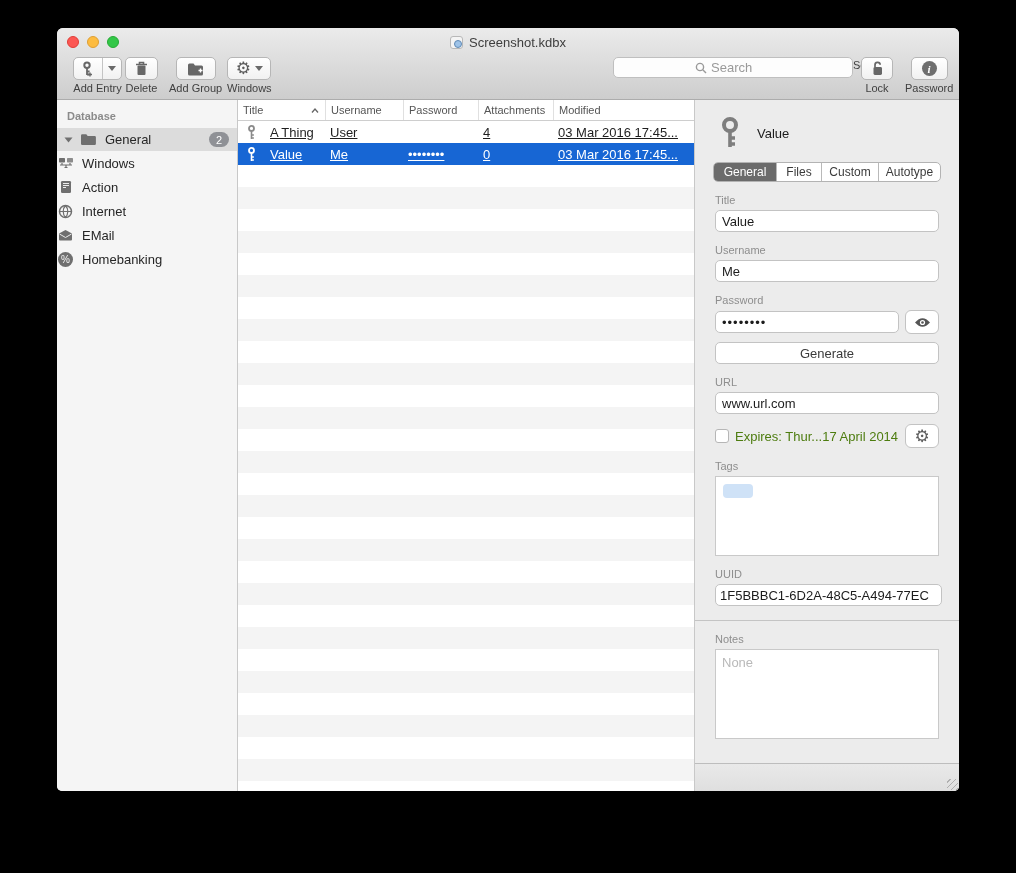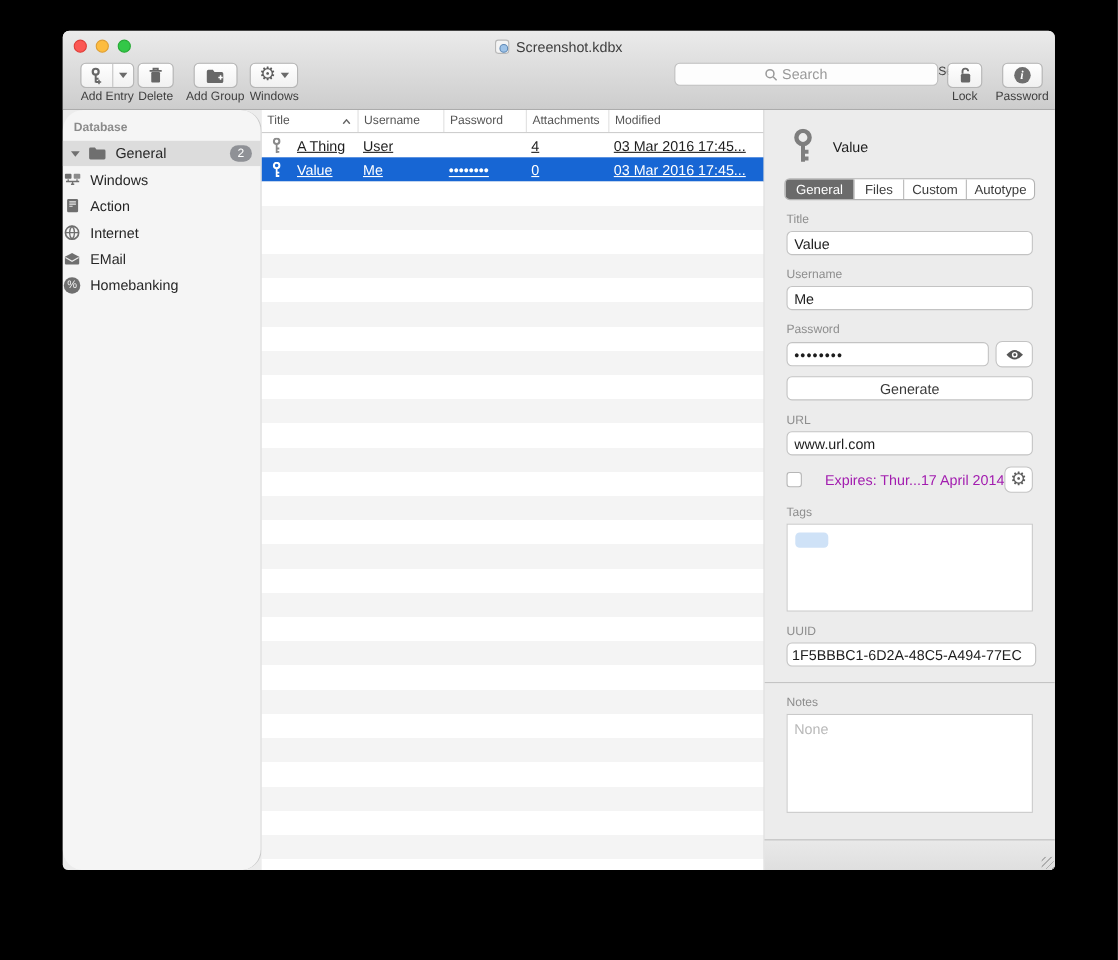--- a/index.html
+++ b/index.html
@@ -31,21 +31,21 @@
   .search-item { position:absolute; display:flex; flex-direction:row; align-items:flex-start; }
   .search-field { width:240px; height:21px; background:#fdfdfd; border:1px solid #bfbfbf; border-radius:5px; display:flex; align-items:center; justify-content:center; gap:4px; color:#9a9a9a; }
   .search-field input { border:none; outline:none; background:transparent; font-size:13px; color:#333; width:60px; }
   .search-field input::placeholder { color:#9a9a9a; }
   .info-circle { width:15px; height:15px; border-radius:50%; background:#6e6e6e; color:#fff; font-size:11px; font-weight:bold; font-family:"Liberation Serif", serif; display:flex; align-items:center; justify-content:center; font-style:italic; }
 
   
   .content { position:absolute; top:72px; left:0; right:0; bottom:0; display:flex; }
 
   
-  .sidebar { width:181px; background:#f5f5f5; border-right:1px solid #c8c8c8; position:relative; font-size:13px; color:#262626;border-radius:19px; }
+  .sidebar { width:181px; background:#f5f5f5; border-right:1px solid #c8c8c8; position:relative; font-size:13px; color:#262626; }
   .sb-header { font-size:11px; font-weight:bold; color:#8b8b8b; padding:10px 0 6px 10px; }
   .sb-root { height:23px; background:#dcdcdc; display:flex; align-items:center; position:relative; }
   .disclosure { width:0; height:0; border-left:5px solid #707070; border-top:4px solid transparent; border-bottom:4px solid transparent; transform:rotate(90deg); margin-left:9px; }
   .sb-root .sb-icon { margin-left:9px; }
   .sb-root .sb-text { margin-left:8px; }
   .badge { position:absolute; right:8px; width:20px; height:15px; border-radius:8px; background:#8f9196; color:#fff; font-size:11px; display:flex; align-items:center; justify-content:center; }
   .sb-item { height:24px; display:flex; align-items:center; }
   .sb-item .sb-icon { width:17px; display:flex; justify-content:center; color:#666; }
   .sb-item .sb-text { margin-left:8px; }
   .pct-circle { width:15px; height:15px; border-radius:50%; background:#6f6f6f; color:#f5f5f5; font-size:10px; display:flex; align-items:center; justify-content:center; }
@@ -77,21 +77,21 @@
   .seg-tab.selected { background:#6b6b6b; color:#fff; }
   .s0{width:62px;} .s1{width:45px;} .s2{width:57px;} .s3{flex:1;}
   .f-label { font-size:11px; color:#8e8e8e; margin:12px 20px 4px 20px; }
   .f-input { display:block; width:224px; margin:0 20px; height:22px; border:1px solid #c3c3c3; border-radius:5px; background:#fff; font-size:13px; color:#1c1c1c; padding:0 6px; outline:none; font-family:"Liberation Sans",sans-serif; }
   .pass-row { display:flex; margin:0 20px; gap:6px; align-items:center; }
   .pass-row .f-input { width:184px; margin:0; letter-spacing:1px; }
   .sq-btn { width:34px; height:24px; background:#fff; border:1px solid #c3c3c3; border-radius:6px; display:flex; align-items:center; justify-content:center; color:#555; }
   .gen-btn { display:block; width:224px; margin:8px 20px 0 20px; height:22px; background:#fff; border:1px solid #c3c3c3; border-radius:5px; font-size:13px; color:#3a3a3a; font-family:"Liberation Sans",sans-serif; }
   .expires-row { display:flex; align-items:center; margin:10px 20px 0 20px; }
   .checkbox { width:14px; height:14px; background:#fff; border:1px solid #b6b6b6; border-radius:3px; flex:none; }
-  .expires-text { margin-left:21px; font-size:13px; color:#a21caf; flex:1; white-space:nowrap; }
+  .expires-text { margin-left:6px; font-size:13px; color:#4d7c0f; flex:1; white-space:nowrap; }
   .tags-box { width:224px; height:80px; margin:0 20px; background:#fff; border:1px solid #c9c9c9; padding:7px; }
   .tag-pill { width:30px; height:14px; border-radius:4px; background:#cfe2f7; }
   .uuid-input { width:227px; padding:0 4px; }
   .insp-sep { border:none; border-top:1px solid #c4c4c4; margin:14px 0 0 0; }
   .notes-area { display:block; width:224px; height:90px; margin:0 20px; background:#fff; border:1px solid #c9c9c9; resize:none; outline:none; font-family:"Liberation Sans",sans-serif; font-size:13px; padding:5px 6px; color:#1c1c1c; }
   .notes-area::placeholder { color:#b9b9b9; }
   .insp-footer { position:absolute; left:0; right:0; bottom:0; height:28px; border-top:1px solid #bdbdbd; background:linear-gradient(#e9e9e9,#dfdfdf); }
   .resize-grip { position:absolute; right:1px; bottom:1px; width:11px; height:11px; background:repeating-linear-gradient(135deg, transparent 0 2px, #9a9a9a 2px 3px, transparent 3px 4px); opacity:.7; }
 
   svg { display:block; }

